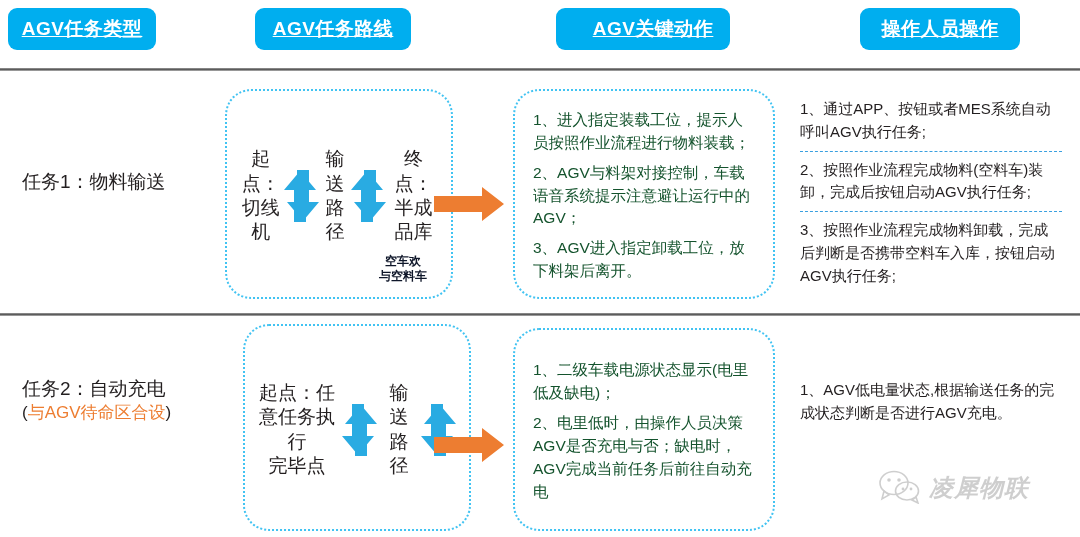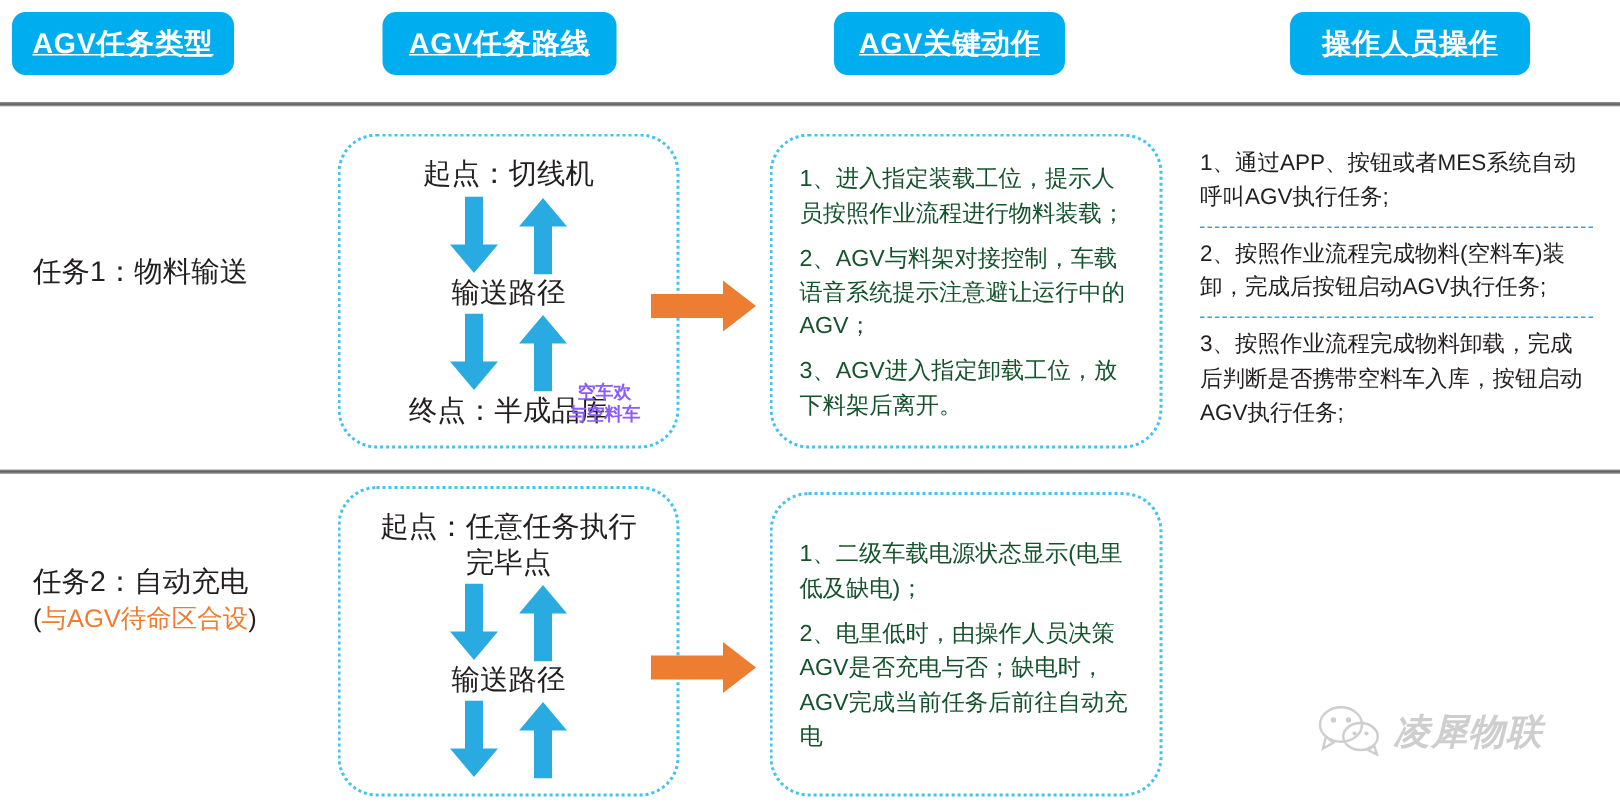--- a/index.html
+++ b/index.html
@@ -34,21 +34,21 @@
     font-weight: bold;
     letter-spacing: 0.5px;
     display: flex;
     align-items: center;
     justify-content: center;
     white-space: nowrap;
     text-decoration: underline;
   }
   .pill-0 { left: 8px;   width: 148px; }
   .pill-1 { left: 255px; width: 156px; }
-  .pill-2 { left: 556px; width: 154px; }
+  .pill-2 { left: 556px; width: 154px; padding-left: 20px; }
   .pill-3 { left: 860px; width: 160px; }
 
   
   .rule {
     position: absolute;
     left: 0;
     width: 1080px;
     height: 3px;
     background: linear-gradient(to bottom, #9a9a9a 0%, #5c5c5c 50%, #b5b5b5 100%);
   }
@@ -84,31 +84,30 @@
 
   
   .dbox {
     position: absolute;
     border: 2px dotted #41C3F2;
     border-radius: 26px;
     box-sizing: border-box;
     background: #ffffff;
   }
   .box-route-1  { left: 225px; top: 18px;  width: 228px; height: 210px; }
-  .box-route-2  { left: 225px; top: 8px;   width: 228px; height: 207px; }
+  .box-route-2  { left: 243px; top: 8px;   width: 228px; height: 207px; }
   .box-action-1 { left: 513px; top: 18px;  width: 262px; height: 210px; }
   .box-action-2 { left: 513px; top: 12px;  width: 262px; height: 203px; }
 
   
   .route-inner {
     position: absolute;
     left: 0; right: 0;
     top: 0; bottom: 0;
     display: flex;
-    flex-direction: column;
     align-items: center;
     justify-content: space-between;
     padding: 14px 10px 10px;
     box-sizing: border-box;
   }
   .route-node {
     font-size: 19px;
     line-height: 1.28;
     text-align: center;
     color: #231f20;
@@ -131,21 +130,21 @@
   
   .orange-note {
     position: absolute;
     left: 372px;
     top: 183px;
     width: 62px;
     text-align: center;
     font-size: 12px;
     font-weight: bold;
     line-height: 1.25;
-    color: #8b5cf6;
+    color: #0f172a;
     white-space: pre-line;
   }
 
   
   .big-arrow {
     position: absolute;
     width: 70px;
     height: 34px;
   }
   .row-1 .big-arrow { left: 434px; top: 116px; }
@@ -320,20 +319,23 @@
     <polygon points="0,9 48,9 48,0 70,17 48,34 48,25 0,25" fill="#ED7D31"></polygon>
   </svg>
 
   <div class="dbox box-action-2">
     <div class="action-inner">
       <div class="action-item">1、二级车载电源状态显示(电里低及缺电)；</div>
       <div class="action-item">2、电里低时，由操作人员决策AGV是否充电与否；缺电时，AGV完成当前任务后前往自动充电</div>
     </div>
   </div>
 
+  <div class="oper-col">
+    <div class="oper-item">1、AGV低电量状态,根据输送任务的完成状态判断是否进行AGV充电。</div>
+  </div>
 </div>
 
 <div class="watermark">
   <svg width="44" height="34" viewBox="0 0 44 34">
     <ellipse cx="16" cy="13" rx="14" ry="11.5" fill="none" stroke="#8d8d8d" stroke-width="1.6"></ellipse>
     <polygon points="6,21 4,29 11,25" fill="none" stroke="#8d8d8d" stroke-width="1.6"></polygon>
     <circle cx="11" cy="10" r="1.8" fill="#8d8d8d"></circle>
     <circle cx="21" cy="10" r="1.8" fill="#8d8d8d"></circle>
     <ellipse cx="29" cy="21" rx="11.5" ry="9" fill="none" stroke="#8d8d8d" stroke-width="1.6"></ellipse>
     <polygon points="38,27 40,33 34,30" fill="none" stroke="#8d8d8d" stroke-width="1.6"></polygon>

